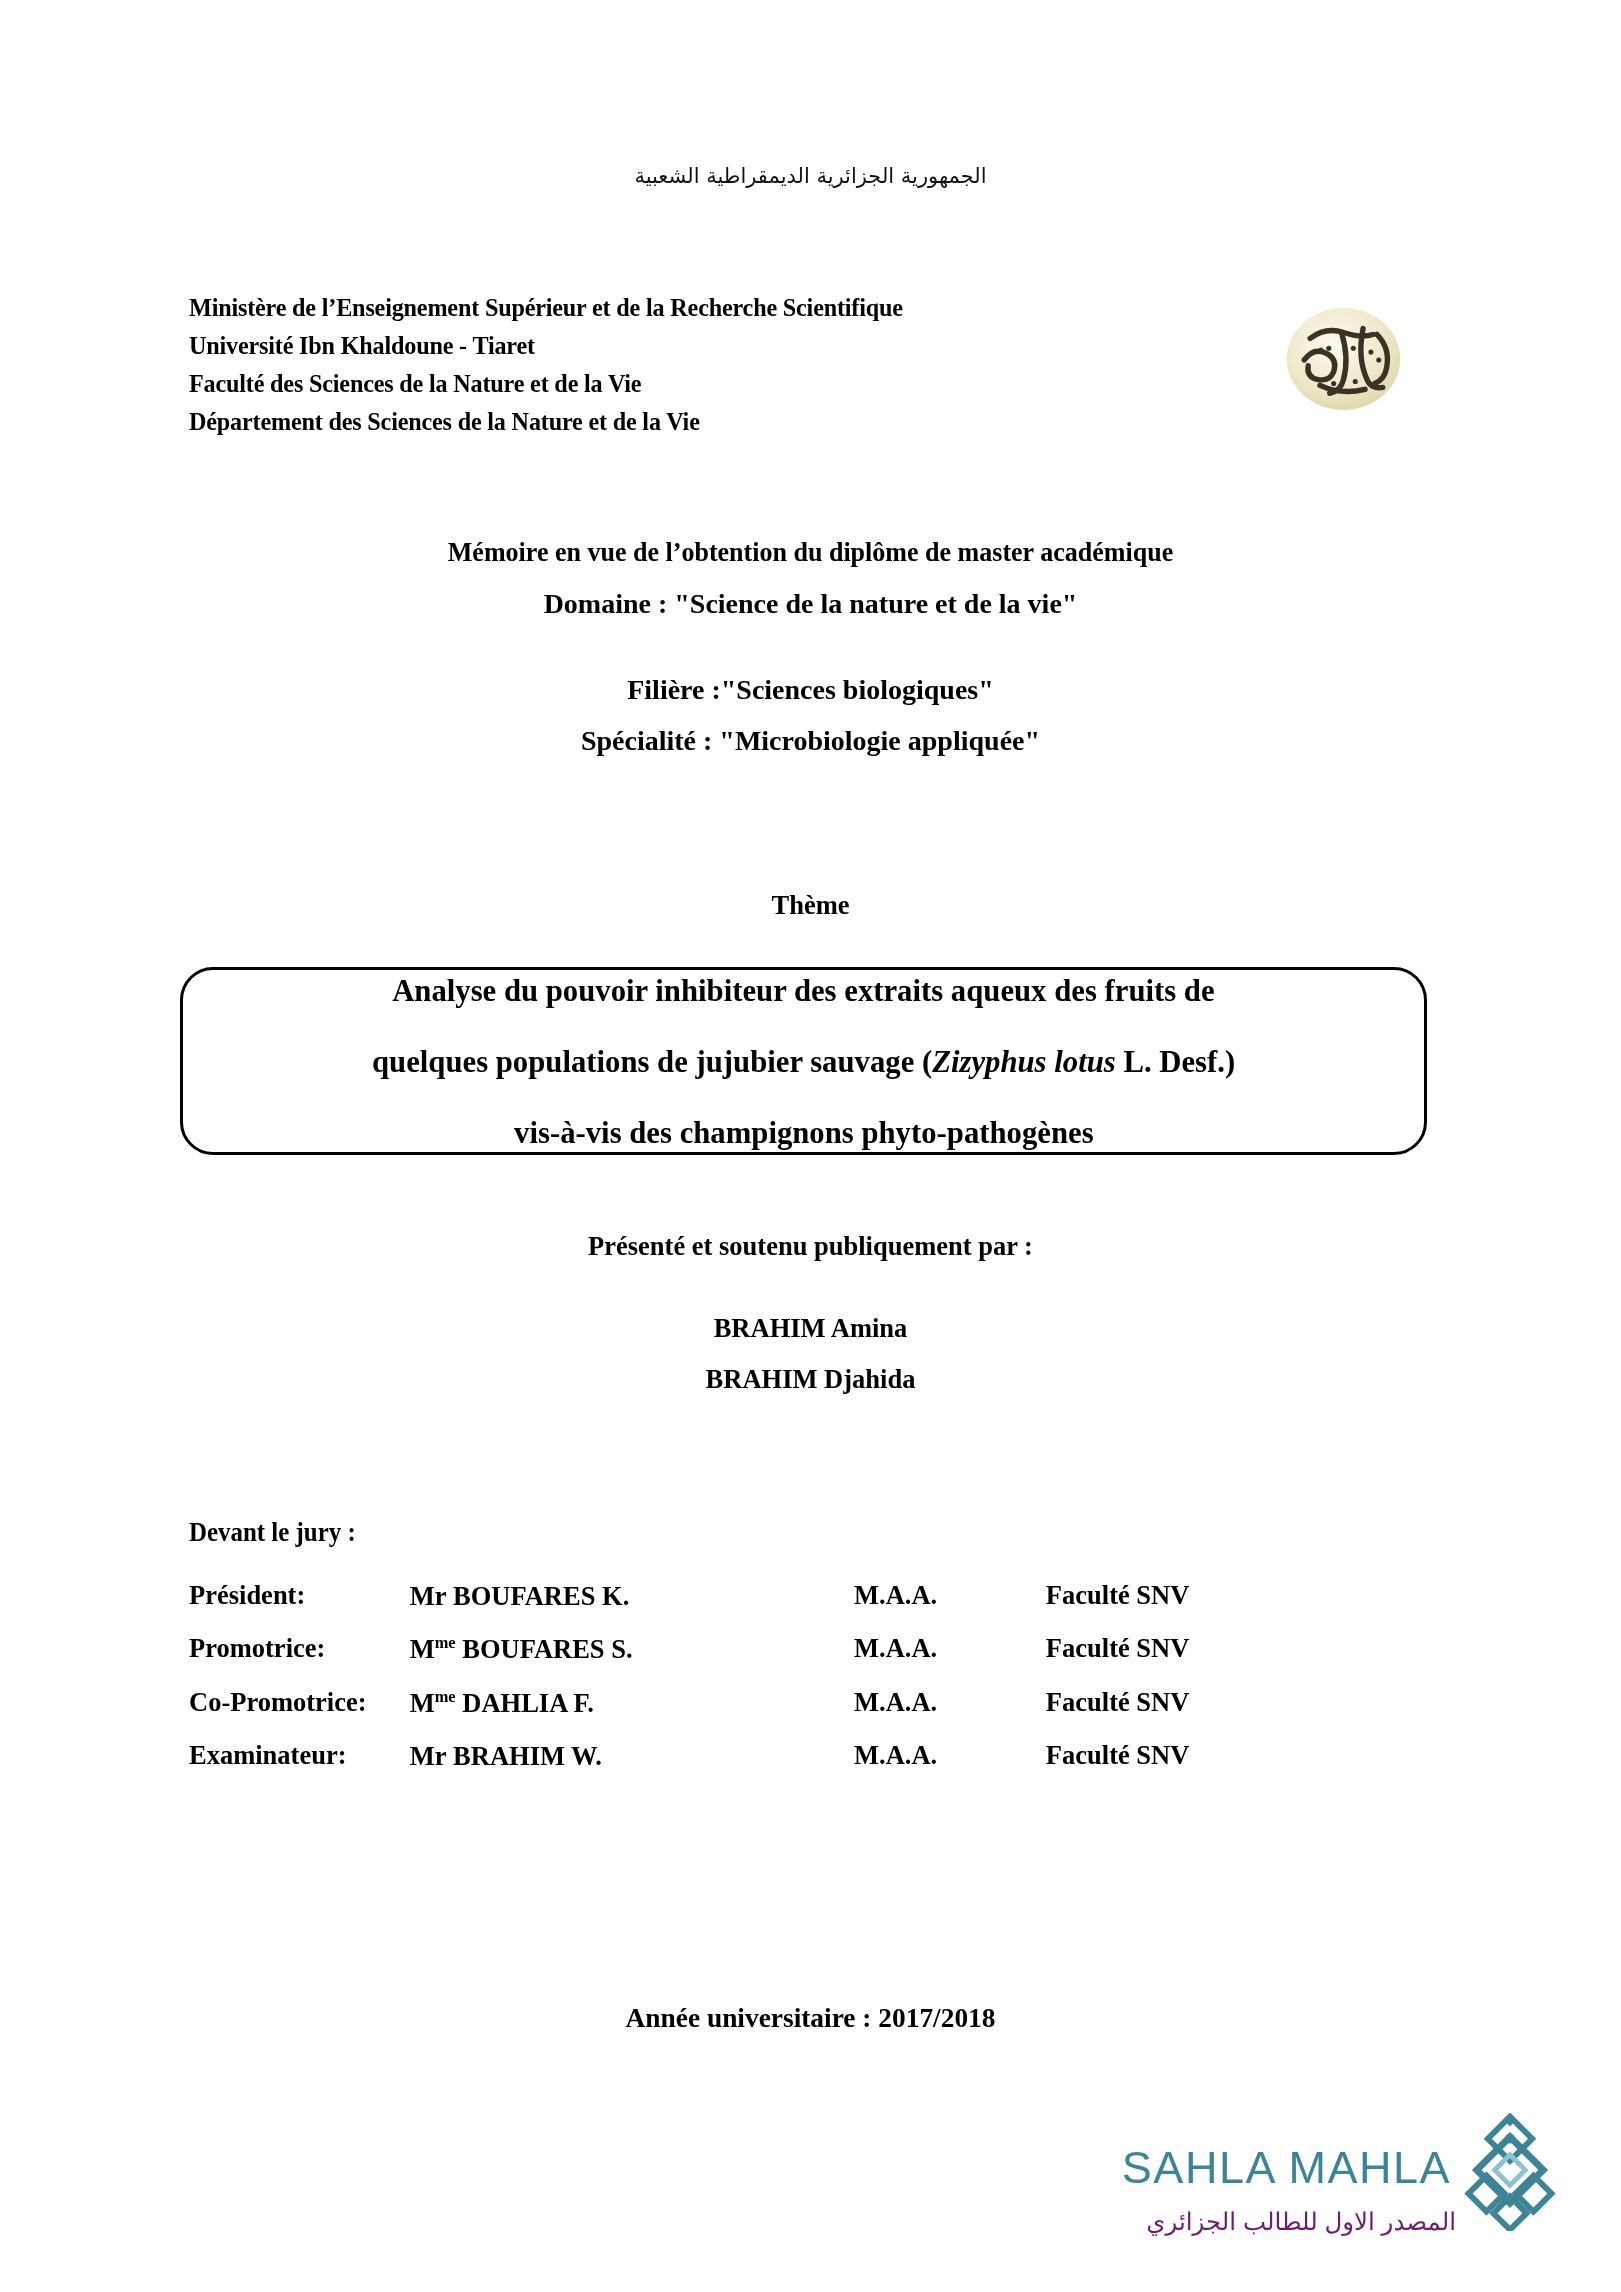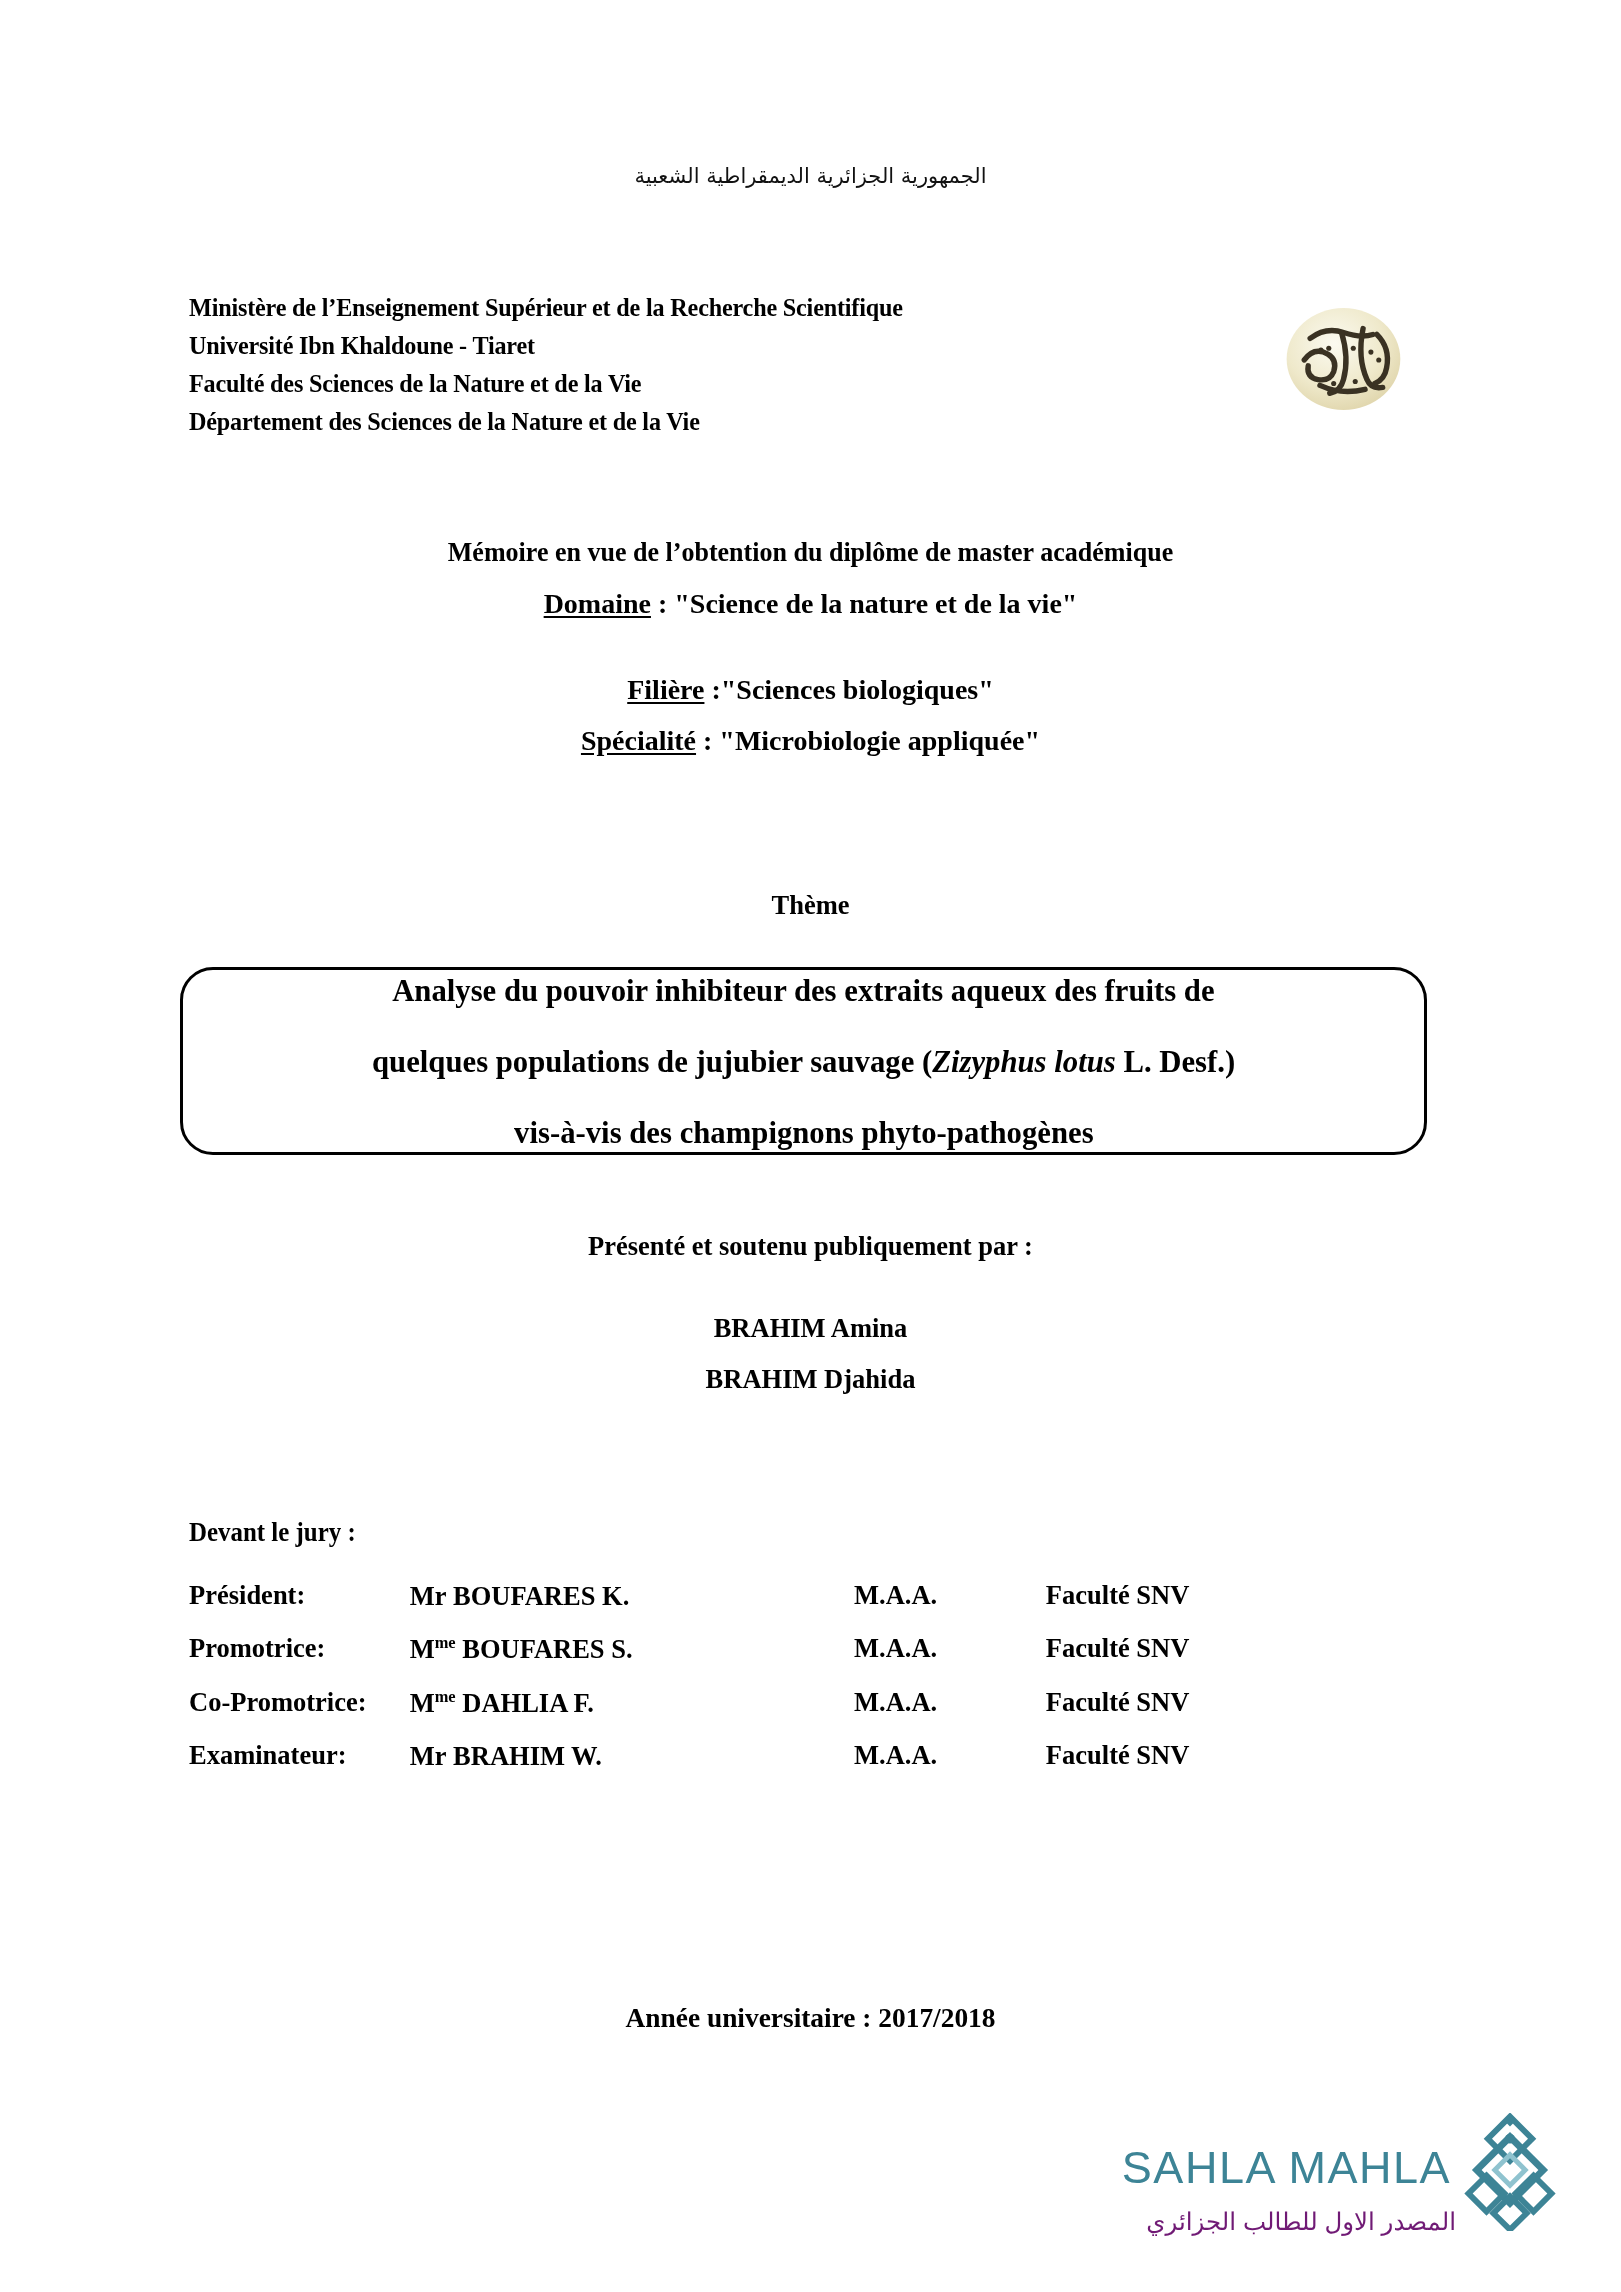--- a/index.html
+++ b/index.html
@@ -86,21 +86,21 @@
   }
   .specialite-line {
     position: absolute;
     top: 725px;
     left: 0;
     width: 100%;
     text-align: center;
     font-weight: bold;
     font-size: 28px;
   }
-  .ul { text-decoration: underline; text-underline-offset: 2.9px; }
+  .ul { text-underline-offset: 2.9px; }
 
   
   .theme-label {
     position: absolute;
     top: 890px;
     left: 0;
     width: 100%;
     text-align: center;
     font-weight: bold;
     font-size: 26.5px;

